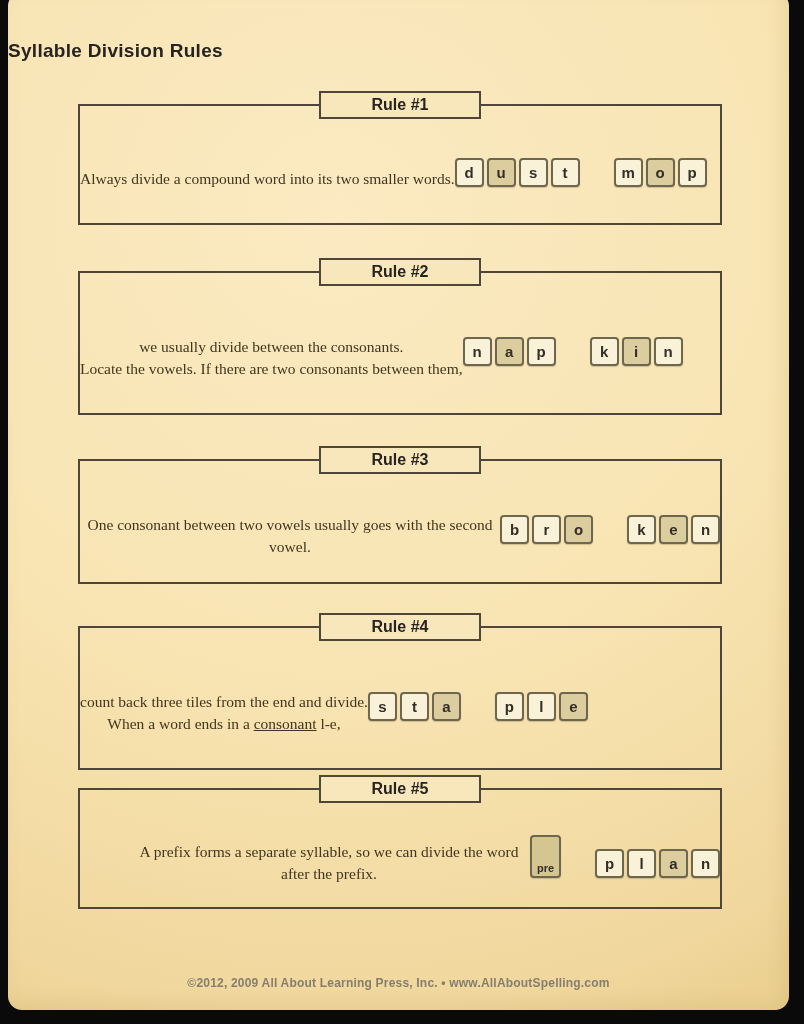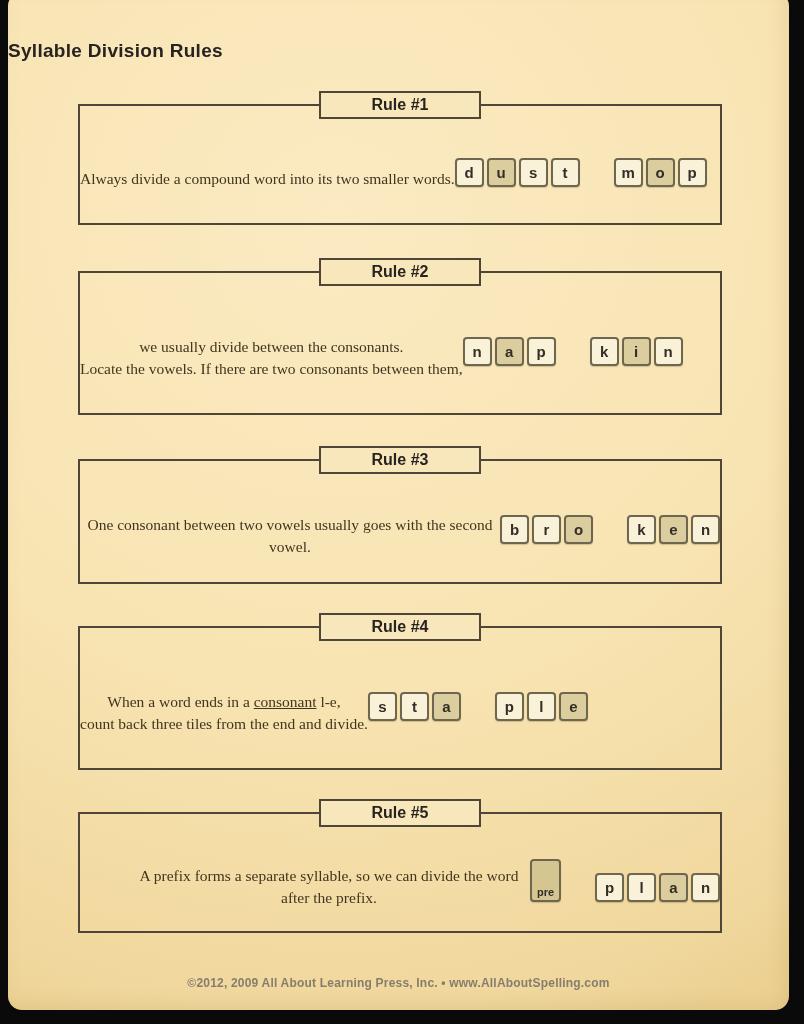--- a/index.html
+++ b/index.html
@@ -51,21 +51,21 @@
     width:644px;
     border:2px solid var(--box-border);
     display:flex;
     flex-direction:row;
     align-items:center;
   }
   .rule-box:nth-child(1){top:112px;height:121px;}
   .rule-box:nth-child(2){top:279px;height:144px;}
   .rule-box:nth-child(3){top:467px;height:125px;}
   .rule-box:nth-child(4){top:634px;height:144px;align-items:center;}
-  .rule-box:nth-child(5){top:820px;height:121px;padding-left:48px;}
+  .rule-box:nth-child(5){top:796px;height:121px;padding-left:48px;}
   .rule-tab{
     position:absolute;
     top:-15px;
     left:50%;
     transform:translateX(-50%);
     width:162px;height:28px;
     background:#f9e7bc;
     border:2px solid var(--box-border);
     display:flex;align-items:center;justify-content:center;
   }
@@ -188,22 +188,22 @@
               <span class="tile consonant">n</span>
             </span>
           </div>
   </section>
 
   <section class="rule-box">
     <div class="rule-tab">
       <span class="rule-tab-label">Rule #4</span>
     </div>
     <div class="rule-text">
+            <div><span>count back three tiles from the end and divide.</span></div>
             <div><span>When a word ends in a </span><span class="u">consonant</span><span> l-e,</span></div>
-            <div><span>count back three tiles from the end and divide.</span></div>
           </div>
     <div class="tile-row">
             <span class="tile-word">
               <span class="tile consonant">s</span>
               <span class="tile consonant">t</span>
               <span class="tile vowel">a</span>
             </span>
             <span class="tile-word">
               <span class="tile consonant">p</span>
               <span class="tile consonant">l</span>

